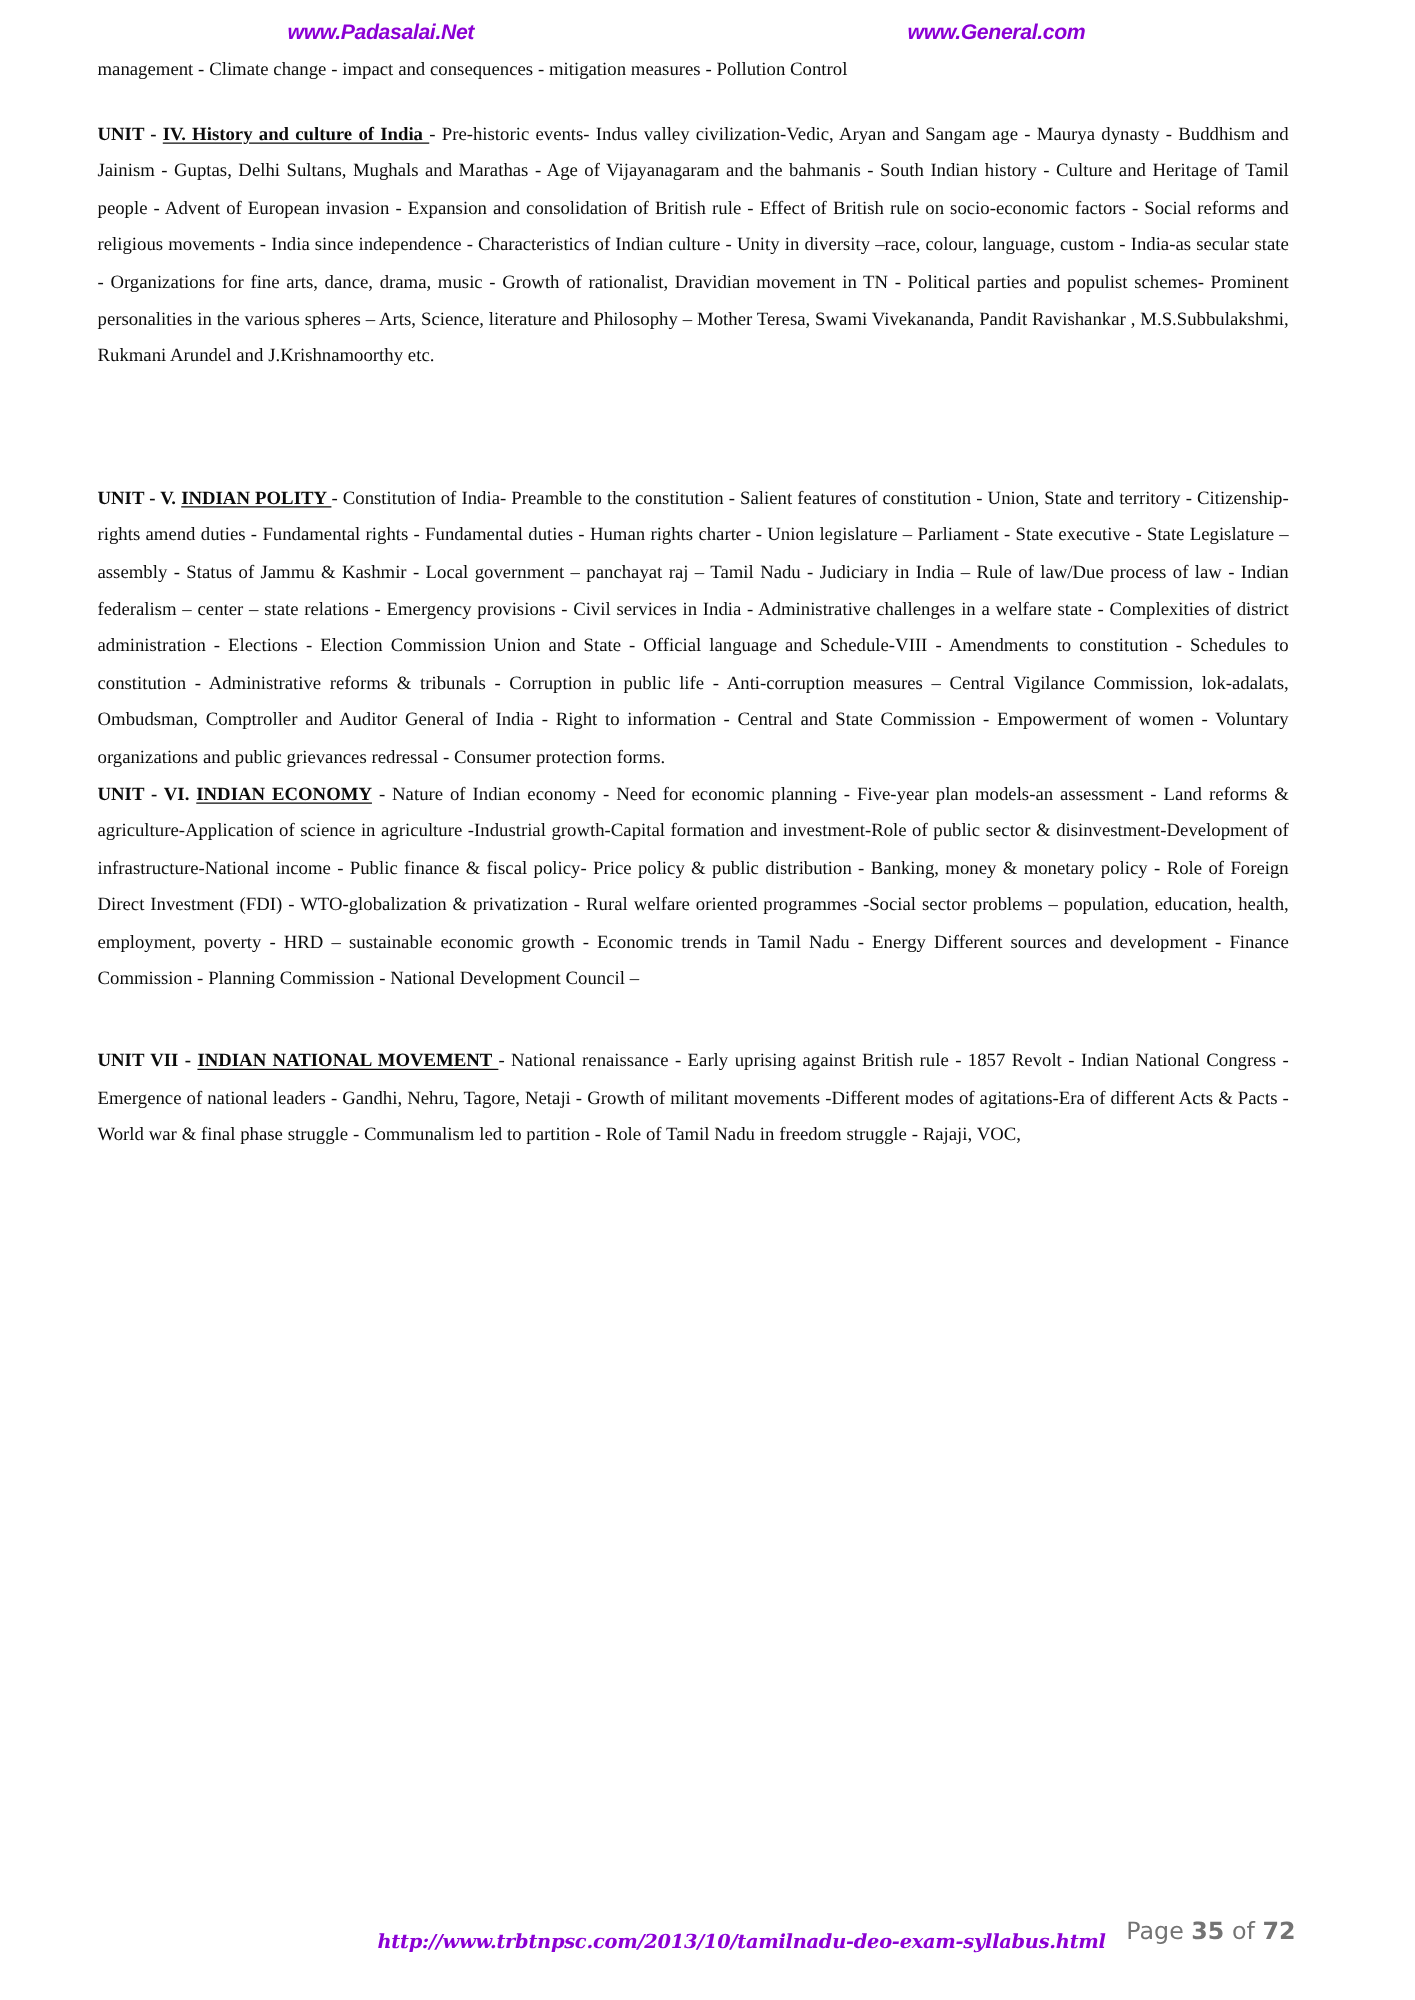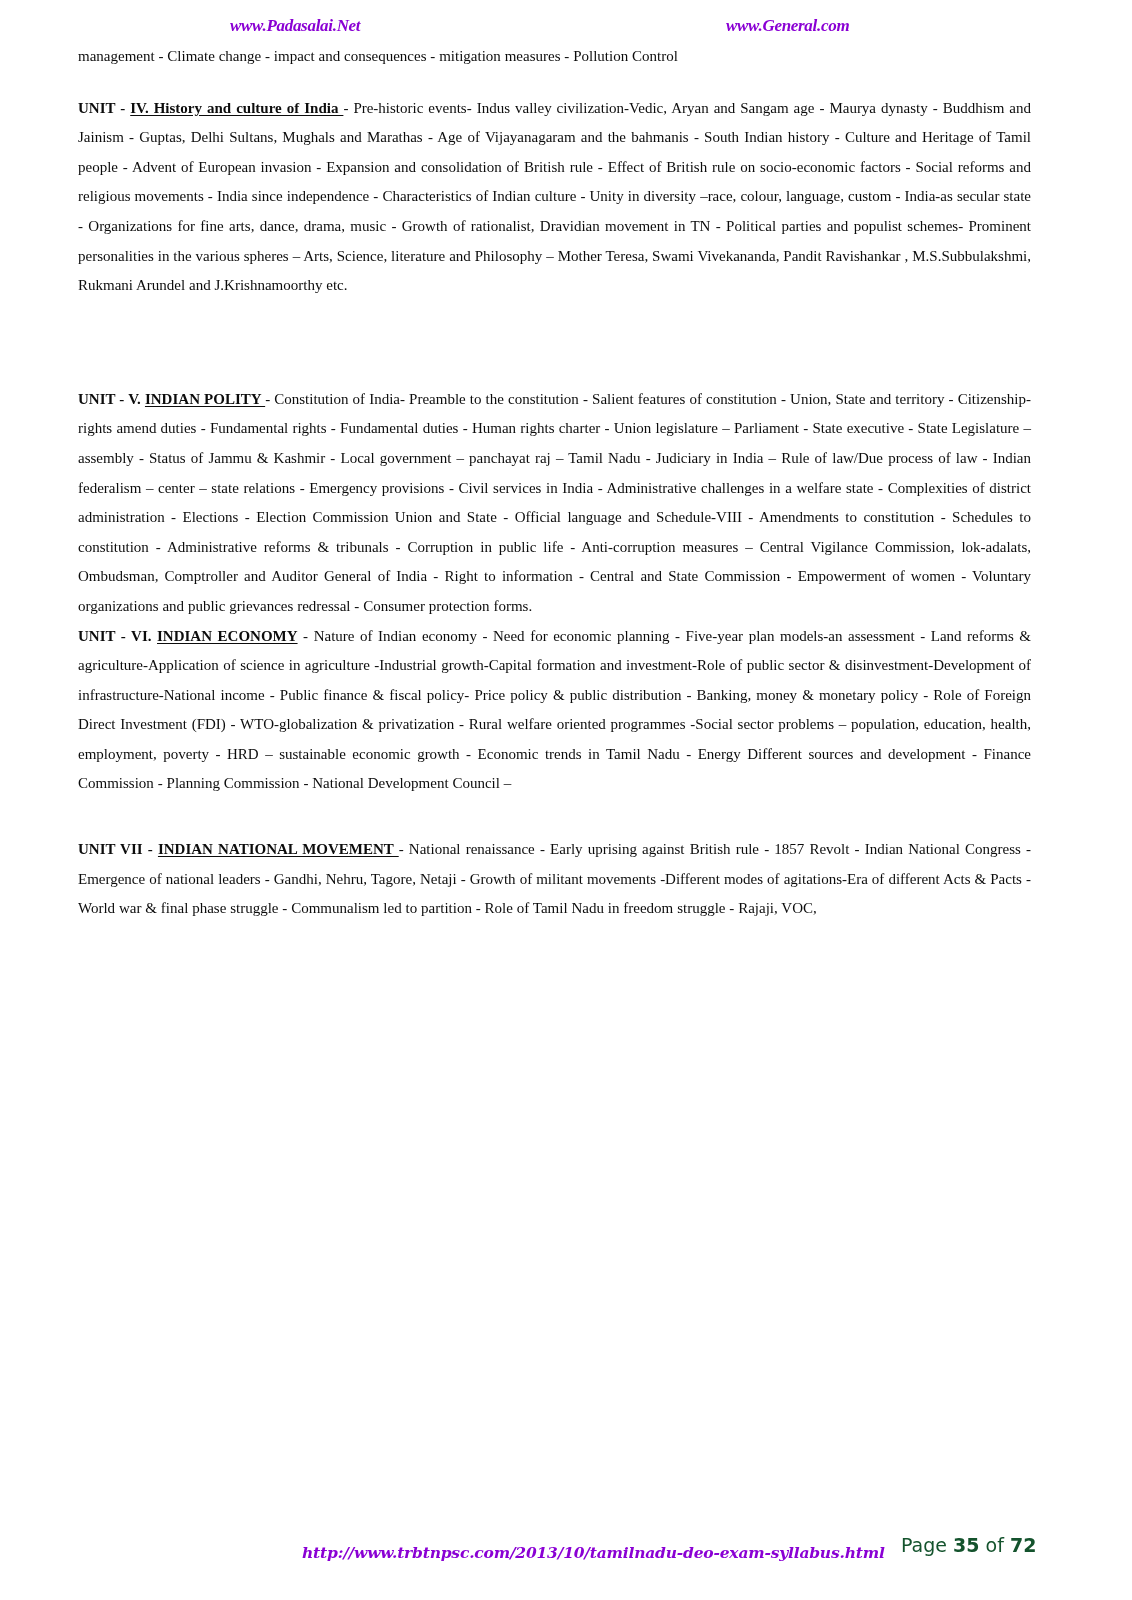--- a/index.html
+++ b/index.html
@@ -26,21 +26,21 @@
   
   .header-watermarks {
     position: absolute;
     top: 16px;
     left: 78px;
     width: 952px;
     height: 26px;
   }
   .wm {
     position: absolute;
-    font-family: Liberation Serif, serif;
+    font-family: Liberation Sans, sans-serif;
     font-size: 17px;
     font-weight: 700;
     font-style: italic;
     letter-spacing: -0.3px;
     white-space: nowrap;
     line-height: 20px;
   }
   .wm-left  { left: 152px; top: 0; }
   .wm-right { left: 648px; top: 0; }
 
@@ -95,21 +95,21 @@
     font-style: italic;
     white-space: nowrap;
     letter-spacing: -0.2px;
   }
   .footer-page {
     position: absolute;
     left: 901px;
     top: 5px;
     font-family: "DejaVu Sans", "Liberation Sans", sans-serif;
     font-size: 19px;
-    color: #14532d;
+    color: #737373;
     white-space: nowrap;
     text-align: right;
   }
   .footer-page b { font-weight: 700; }
 </style>
 </head>
 <body style="color: rgb(12, 12, 12);">
 
 <div class="page">
 

